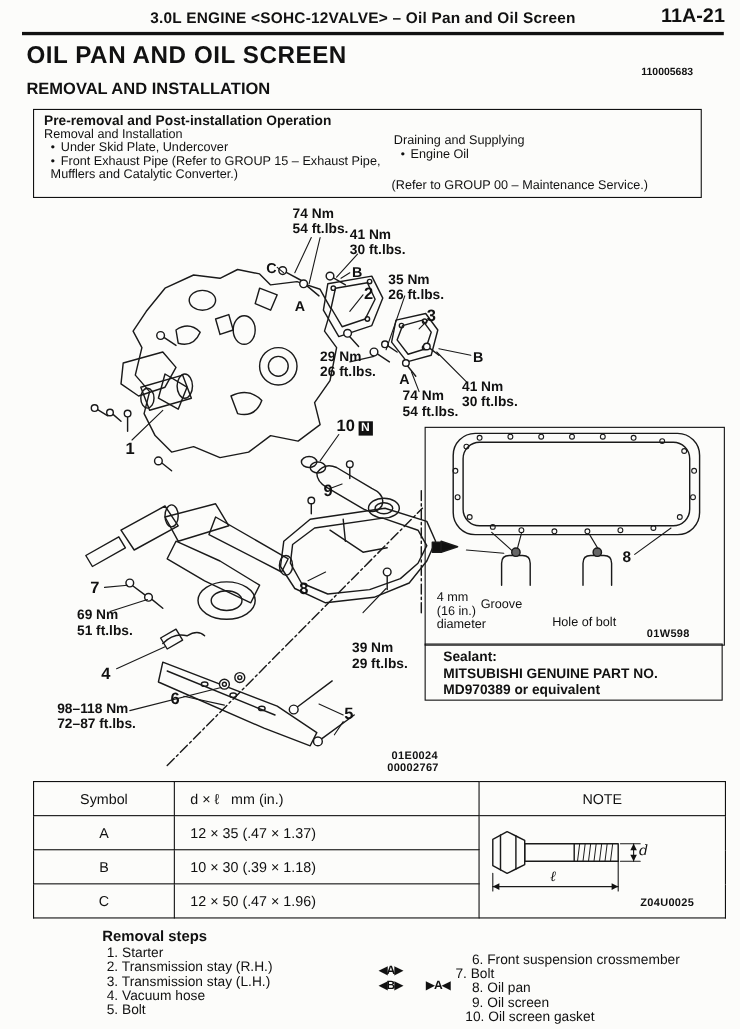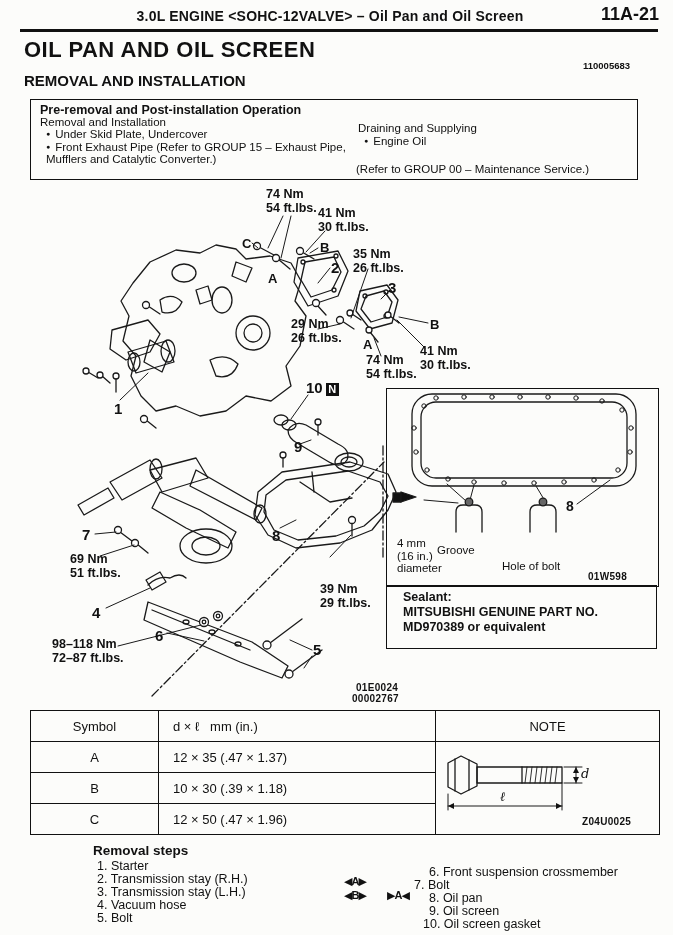--- a/index.html
+++ b/index.html
@@ -27,21 +27,21 @@
   .pb-rhead{left:358px;top:122px;font-size:11.5px;}
   .pb-rnote{left:356px;top:147px;font-size:11.5px;margin-top:16px;}
   
   .tq{font-size:12.5px;font-weight:bold;line-height:13.5px;}
   .pl{font-size:15px;font-weight:bold;}
   .lt{font-size:13px;font-weight:bold;}
   .flag{display:inline-block;background:#111;color:#fff;font-size:11px;font-weight:bold;
         width:13px;height:13px;line-height:13px;text-align:center;margin-left:3px;}
   .code{font-size:10px;font-weight:bold;letter-spacing:.3px;}
   .inset-box{left:386px;top:388px;width:271px;height:197px;border:1.6px solid #111;z-index:2;background:transparent;}
-  .sealant-box{left:386px;top:585px;width:271px;height:64px;border:1.6px solid #111;border-top-width:1.6px;z-index:2;
+  .sealant-box{left:386px;top:585px;width:271px;height:52px;border:1.6px solid #111;border-top-width:1.6px;z-index:2;
                box-sizing:border-box;padding:4px 0 16px 16px;}
   .sealant-box div{font-size:12.5px;font-weight:bold;line-height:15px;white-space:nowrap;}
   .ins-small{font-size:11.5px;line-height:12.5px;}
   
   .spec-table{position:absolute;left:30px;top:710px;z-index:2;border-collapse:collapse;table-layout:fixed;padding-left:48px;}
   .spec-table td,.spec-table th{border:1.8px solid #111;font-size:13px;font-weight:normal;padding:0;}
   .spec-table .sym{width:127px;text-align:center;height:30px;}
   .spec-table .dim{width:262px;text-align:left;padding-left:14px;height:30px;}
   .spec-table .note{width:223px;text-align:center;}
   .dim-sym{font-family:"DejaVu Serif",serif;font-style:italic;}

